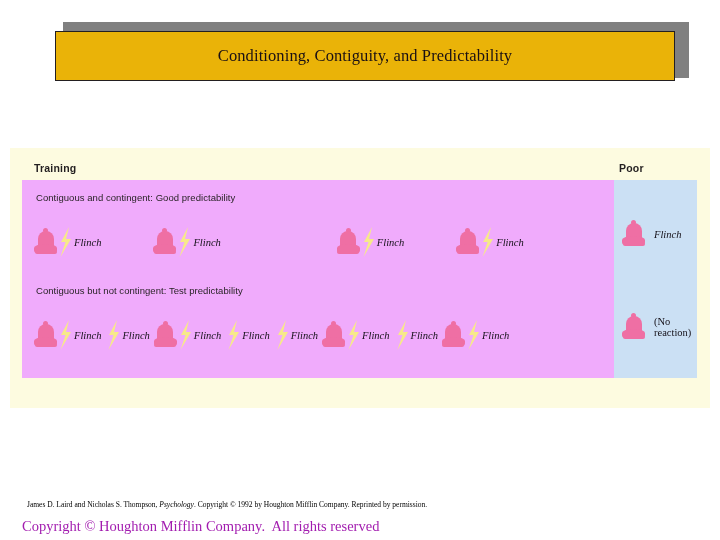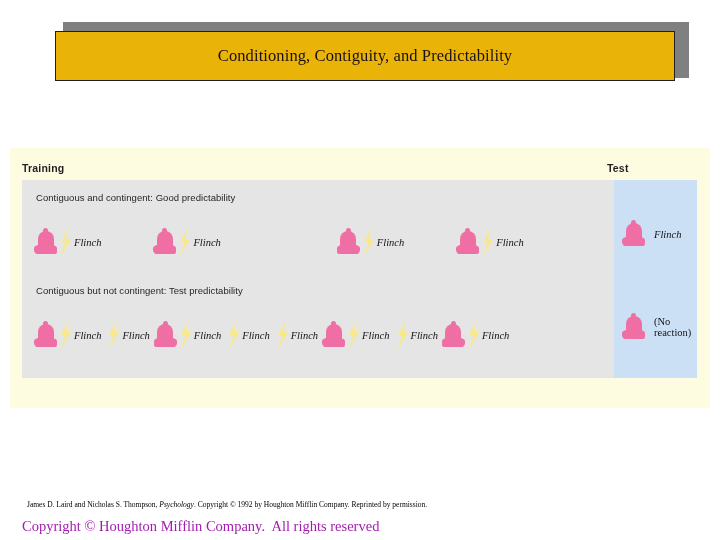--- a/index.html
+++ b/index.html
@@ -57,34 +57,35 @@
     position: absolute;
     left: 0; top: 0;
     width: 700px; height: 32px;
   }
   .col-header {
     position: absolute;
     font-size: 10.5px;
     font-weight: bold;
     color: #231f20;
     letter-spacing: .2px;
+    margin-left: 12px;
   }
   #training-header { left: 12px; top: 14px; }
   #test-header { left: 597px; top: 14px; }
 
   #panels {
     position: absolute;
     left: 12px; top: 32px;
     width: 675px; height: 198px;
   }
   #training-panel {
     position: absolute;
     left: 0; top: 0;
     width: 592px; height: 198px;
-    background: #e5e5e5;
+    background: #f0abfc;
   }
   #test-panel {
     position: absolute;
     left: 592px; top: 0;
     width: 83px; height: 198px;
     background: #cbe0f4;
   }
 
   .row-label {
     position: absolute;
@@ -200,21 +201,21 @@
   <div id="title-shadow"></div>
   <div id="title-box">
     <span id="title-text">Conditioning, Contiguity, and Predictability</span>
   </div>
 </div>
 
 <div id="figure">
 
   <div id="figure-headers">
     <span id="training-header" class="col-header">Training</span>
-    <span id="test-header" class="col-header">Test</span>
+    <span id="test-header" class="col-header">Poor</span>
   </div>
 
   <div id="panels">
     <div id="training-panel">
       <span id="row1-label" class="row-label">Contiguous and contingent: Good predictability</span>
       <span id="row2-label" class="row-label">Contiguous but not contingent: Test predictability</span>
       <div id="row1-seq" class="seq">
           <span class="bell">
             <span class="knob" style="background:#ef6fa4"></span>
             <span class="body" style="background:#ef6fa4"></span>

